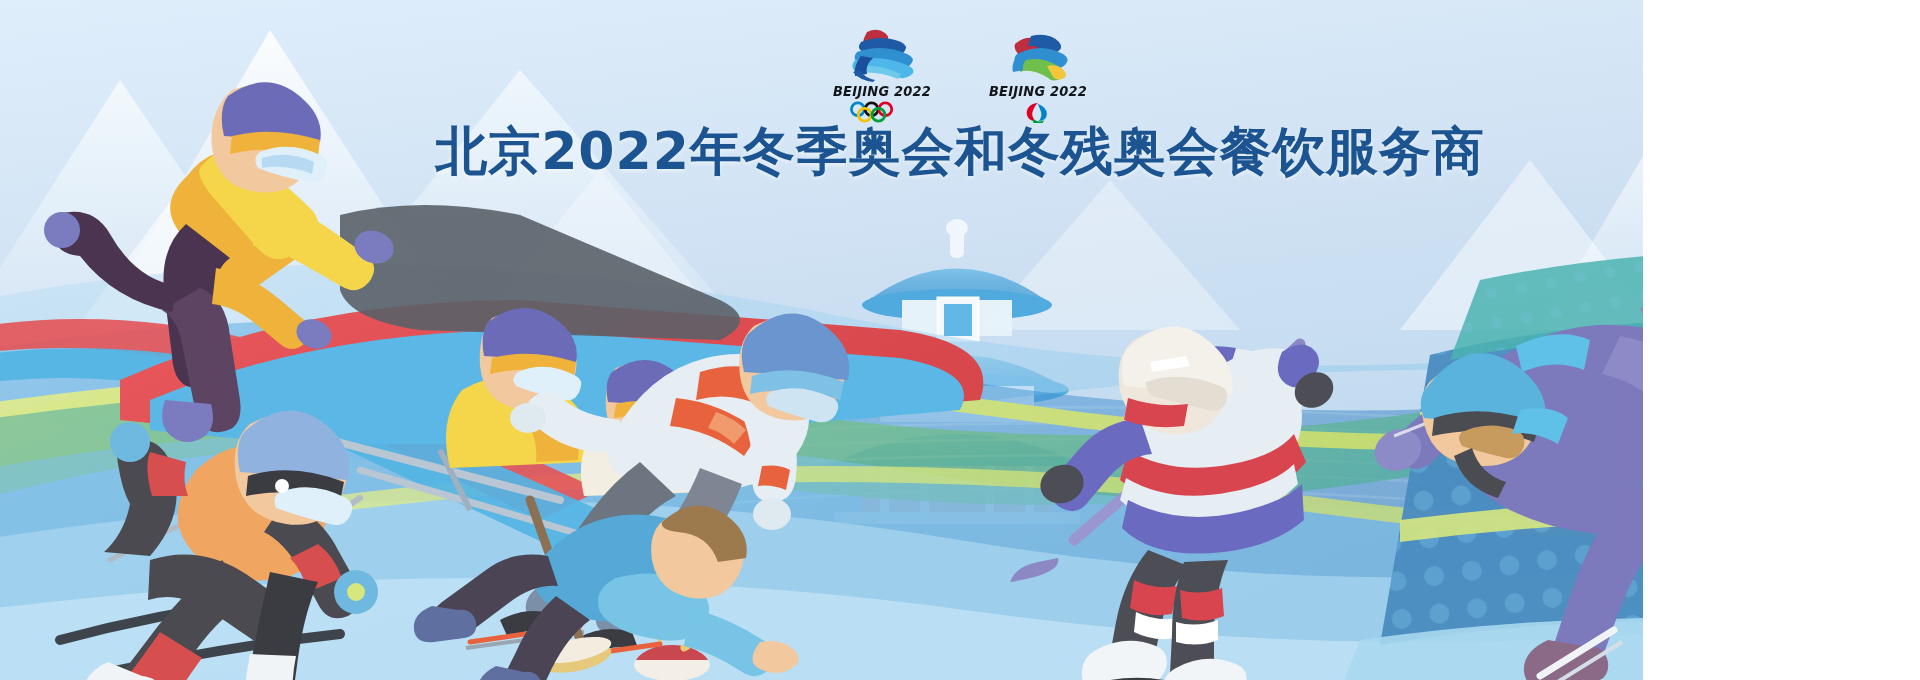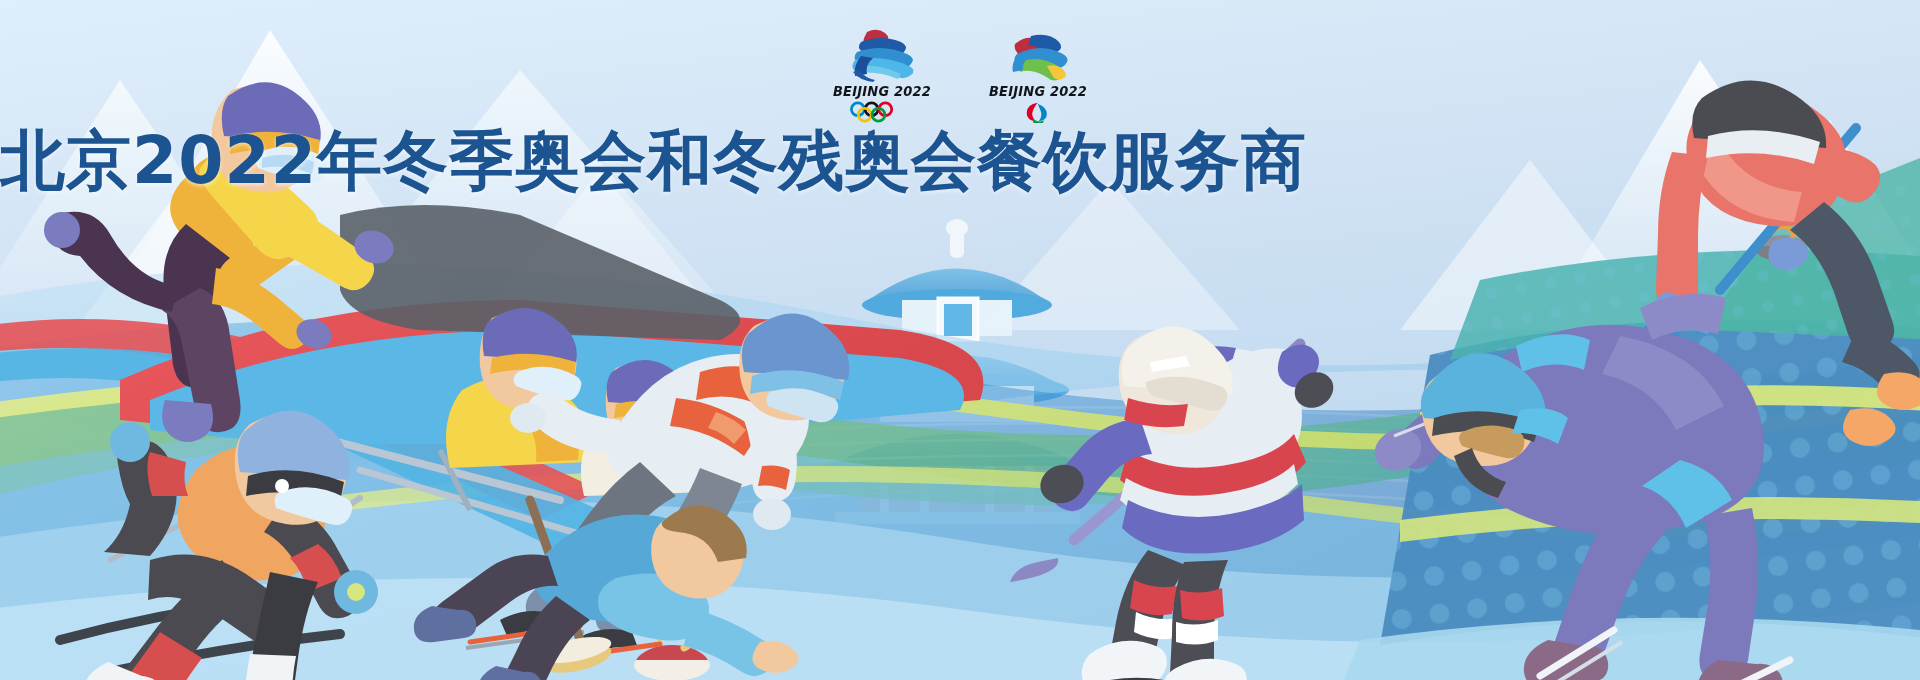--- a/index.html
+++ b/index.html
@@ -1,20 +1,20 @@
 <!DOCTYPE html>
 <html><head>
 <meta charset="utf-8">
 <style>
   html,body{margin:0;padding:0;background:#ffffff;}
   body{font-family:"Liberation Sans","DejaVu Sans",sans-serif;}
 
   #banner{
     position:relative;
-    width:1920px;height:680px;
+    width:1643px;height:680px;
     overflow:hidden;
     background:linear-gradient(170deg,#dbe9f6 0%,#cfe0f2 28%,#c7dcf1 55%,#bcd8ef 100%);
   }
   #banner svg.layer{position:absolute;left:0;top:0;width:1920px;height:680px;display:block;}
 
   
   #emblems{
     position:absolute;left:0;top:26px;width:1920px;
     display:flex;justify-content:center;align-items:flex-start;gap:52px;
     z-index:40;
@@ -26,24 +26,24 @@
     font-weight:bold;font-style:italic;
     font-size:13px;letter-spacing:0.2px;color:#111418;
     margin-top:2px;line-height:1;white-space:nowrap;
     transform:scaleY(1.12);
   }
   .emblem .rings{margin-top:4px;height:22px;}
 
   
   #title{
     position:absolute;left:0;top:117px;width:1920px;
-    text-align:left;z-index:45;
+    text-align:center;z-index:45;
     font-family:"DejaVu Sans","Liberation Sans",sans-serif;
     font-weight:bold;
-    font-size:65px;
+    font-size:52px;
     letter-spacing:1px;
     color:#1b5490;
     text-shadow:0 2px 4px rgba(255,255,255,.55);
     white-space:nowrap;
   }
 </style>
 </head>
 <body>
 
 <div id="banner">

